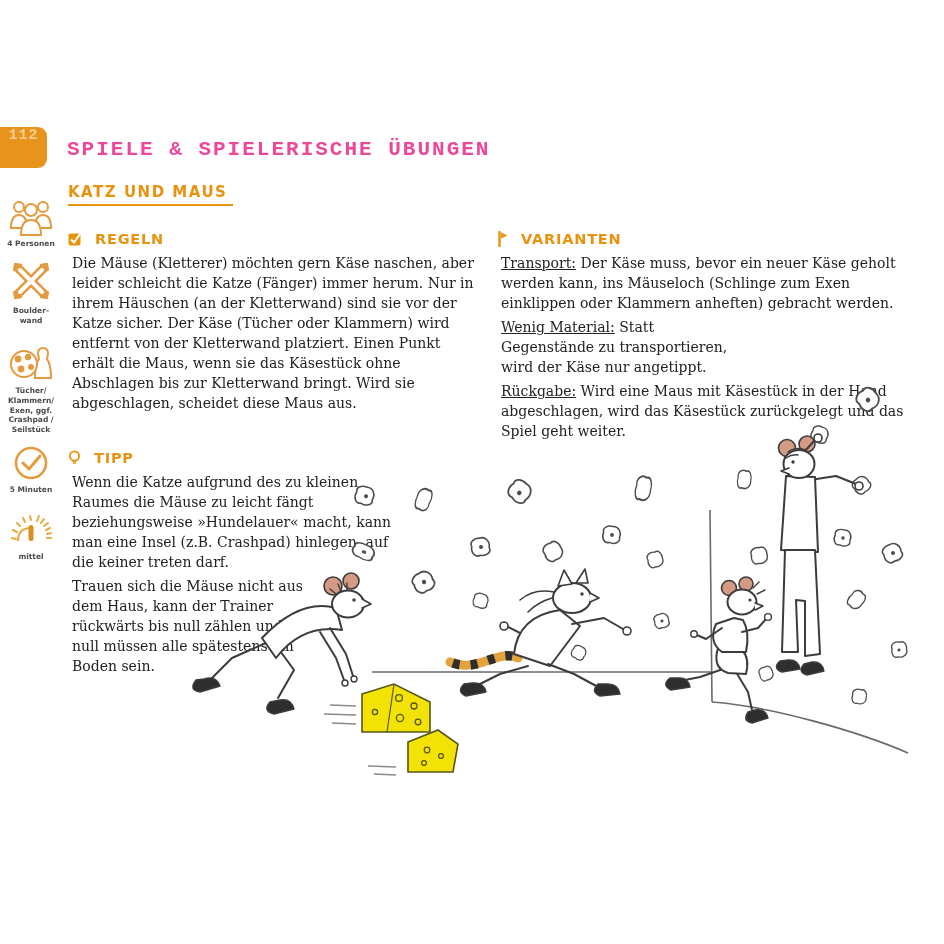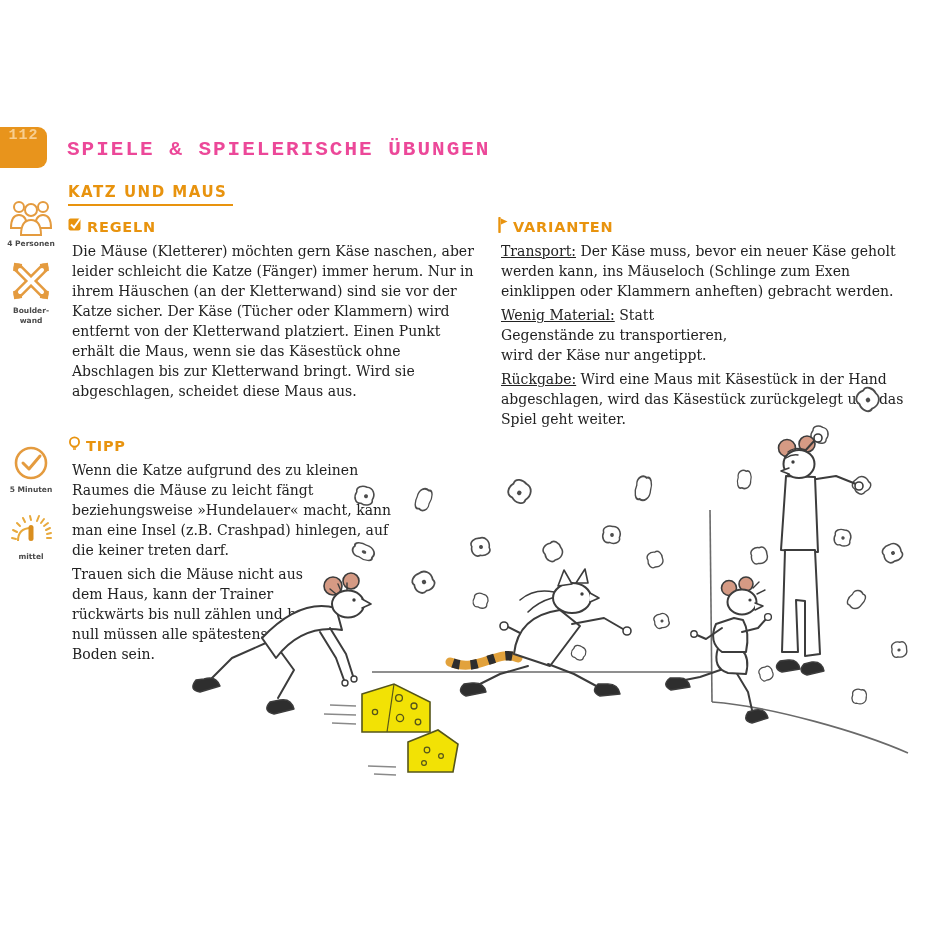--- a/index.html
+++ b/index.html
@@ -12,21 +12,21 @@
   .title{position:absolute;left:67px;top:138px;margin:0;font-family:"Liberation Mono",monospace;
         font-weight:bold;font-size:21px;letter-spacing:2px;color:#ec4899;white-space:nowrap;}
   .subtitle{position:absolute;left:68px;top:183px;margin:0;font-family:"DejaVu Sans",sans-serif;
         font-weight:bold;font-size:15px;letter-spacing:1.5px;color:#E8930E;
         border-bottom:2.5px solid #E8930E;padding:0 6px 3px 0;}
   .sidebar{position:absolute;left:0;top:5px;width:62px;height:944px;}
   .side-item{position:absolute;left:0;width:62px;display:flex;flex-direction:column;
         align-items:center;}
   .side-label{font-family:"DejaVu Sans",sans-serif;font-weight:bold;font-size:7.5px;
         line-height:1.3;color:#4A4A4A;text-align:center;white-space:pre-line;margin-top:2px;}
-  .sec-head{display:flex;gap:5px;margin:0 0 4px 0;
+  .sec-head{display:flex;align-items:center;gap:13px;margin:12px 0 4px 0;
         font-family:"DejaVu Sans",sans-serif;font-weight:bold;font-size:14.5px;
         letter-spacing:0.8px;color:#E8930E;}
   .col{position:absolute;font-size:14px;line-height:20px;}
   .col p{margin:4px;}
   .col-left{left:68px;top:217px;width:420px;}
   .tipp{left:68px;top:436px;width:340px;}
   .tipp .p2{width:252px;}
   .col-right{left:497px;top:217px;width:420px;}
   .var-label{text-decoration:underline;}
   .var-item.narrow{width:238px;}
@@ -74,20 +74,37 @@
           <path d="M6,13 L7,6 L14,7"></path>
             <path d="M32,7 L39,6 L40,13"></path>
           <path d="M6,33 L7,40 L14,39"></path>
             <path d="M32,39 L39,40 L40,33"></path>
         </g>
       </svg>
       <span class="side-label">Boulder-
 wand</span>
     </div>
 
+    <div class="side-item" style="top:327px">
+      <svg width="46" height="52" viewBox="0 0 46 52">
+        <path d="M27,46 Q27,32 31,27 L30,22 Q30,16 35,16 Q40,16 40,22 L39,27 Q43,32 43,46 Z" fill="#fff" stroke="#E49B3F" stroke-width="2"></path>
+        <circle cx="16" cy="32" r="13" fill="#fff" stroke="#E49B3F" stroke-width="2"></circle>
+        <g fill="#E49B3F">
+          <circle cx="10" cy="27" r="3.4"></circle>
+            <circle cx="20" cy="25" r="3.2"></circle>
+          <circle cx="13" cy="37" r="3.4"></circle>
+            <circle cx="23" cy="35" r="3"></circle>
+        </g>
+      </svg>
+      <span class="side-label">Tücher/
+Klammern/
+Exen, ggf.
+Crashpad /
+Seilstück</span>
+    </div>
 
     <div class="side-item" style="top:438px">
       <svg width="42" height="40" viewBox="0 0 42 40">
         <circle cx="21" cy="20" r="15" fill="#fff" stroke="#E49B3F" stroke-width="2.6"></circle>
         <path d="M13,20 L19,26 L30,13" fill="none" stroke="#E49B3F" stroke-width="3" stroke-linecap="round" stroke-linejoin="round"></path>
       </svg>
       <span class="side-label">5 Minuten</span>
     </div>
 
     <div class="side-item" style="top:503px">

